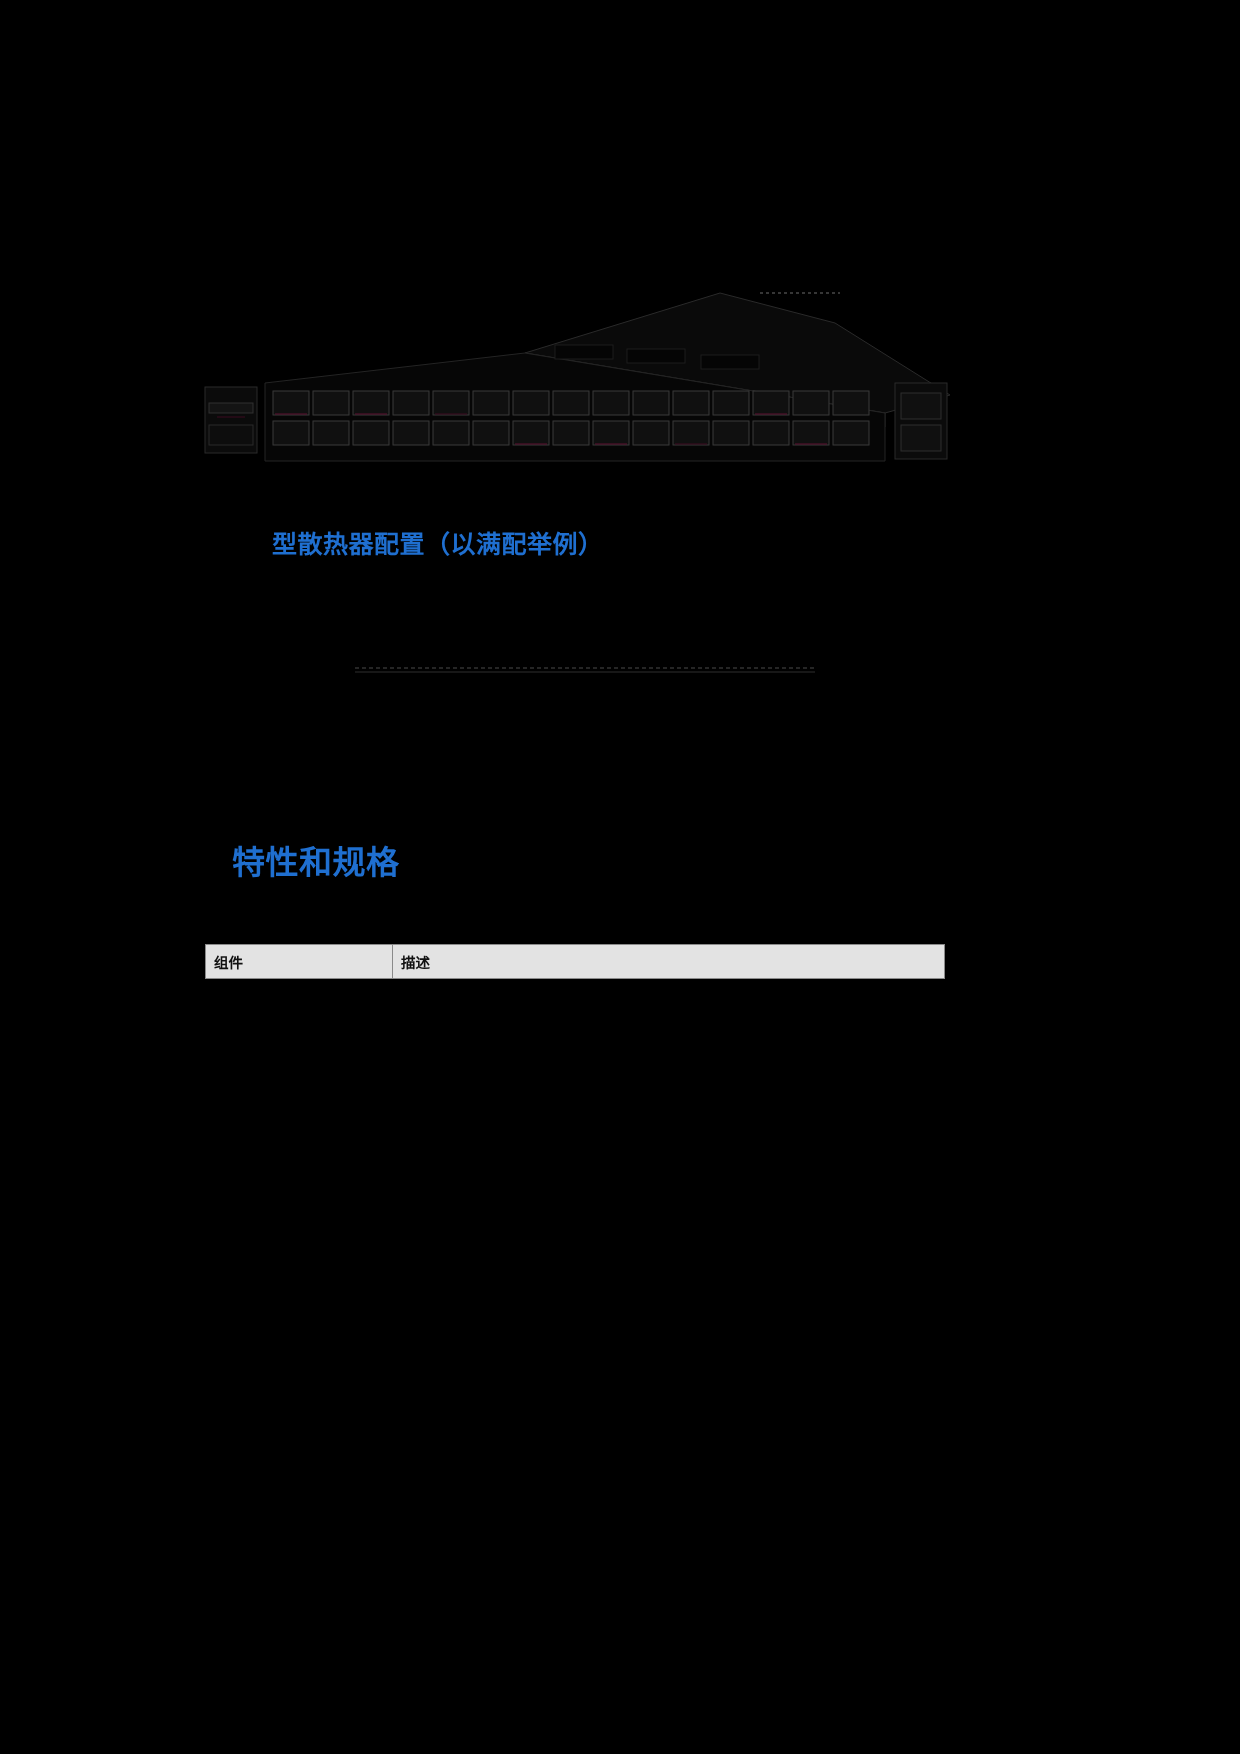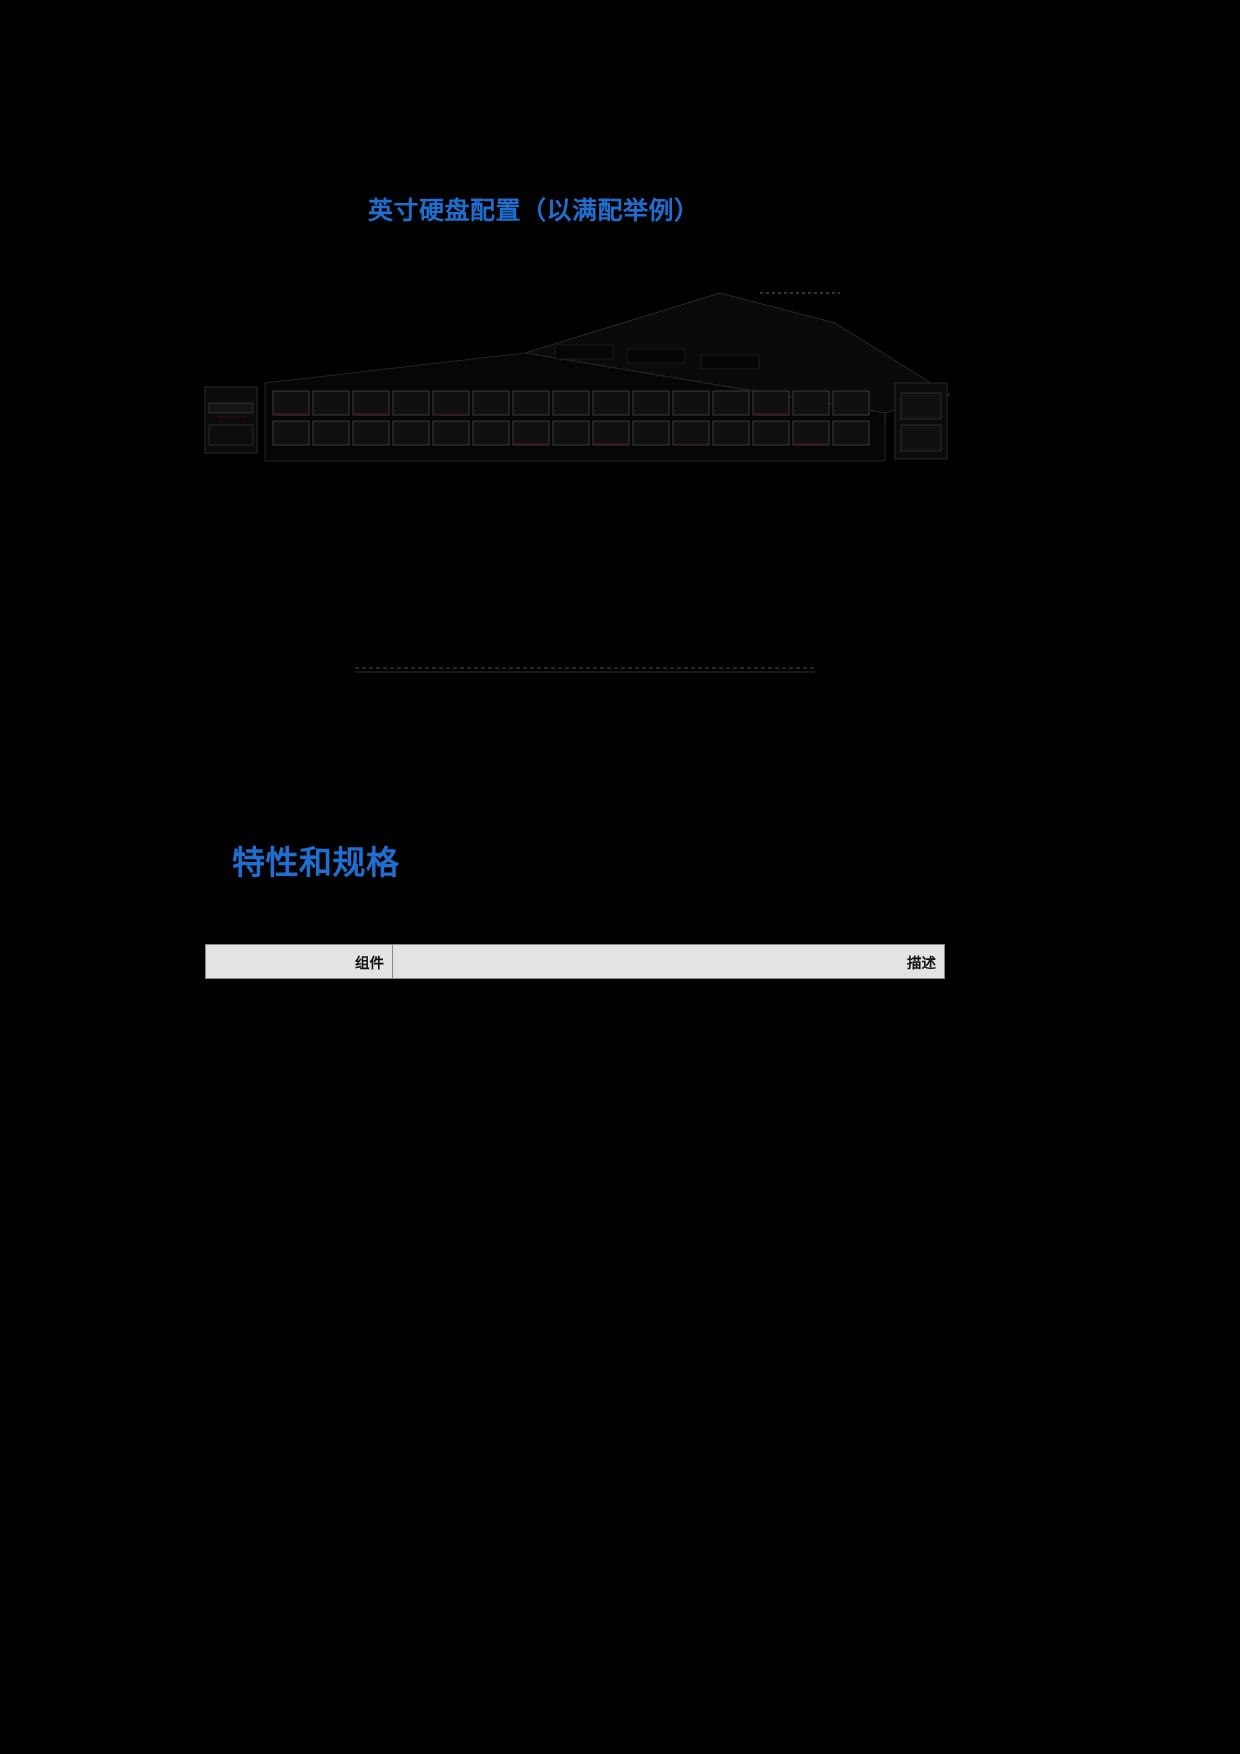--- a/index.html
+++ b/index.html
@@ -71,42 +71,41 @@
     position: absolute;
     left: 205px;
     top: 944px;
     width: 740px;
     border-collapse: collapse;
     font-size: 14px;
   }
   .spec-table th {
     background: #e3e3e3;
     color: #111111;
-    text-align: right;
+    text-align: left;
     font-weight: bold;
     padding: 6px 8px;
     border: 1px solid #8a8a8a;
     font-size: 14.5px;
   }
   .spec-table th.col-component { width: 170px; }
 
   
   .leader {
     stroke: #6d6d6d;
     stroke-width: 1;
     stroke-dasharray: 3 3;
     fill: none;
   }
 </style>
 </head>
 <body>
 
 <div class="page">
 
-  <div class="heading-blue" id="caption-1">英寸硬盘配置（以满配举例）</div>
 
   <div class="illustration">
     <svg class="illus-svg" width="760" height="200" viewBox="0 0 760 200" xmlns="http://www.w3.org/2000/svg">
 
       <path class="leader" d="M565 18 H645"></path>
       <path class="leader" d="M520 55 H600"></path>
       <path class="leader" d="M525 20 L520 55"></path>
 
       <path d="M330 78 L525 18 L640 48 L755 120 L690 138 Z" fill="#0a0a0a" stroke="#2a2a2a" stroke-width="1"></path>
       <path d="M330 78 L690 138 L690 152 L330 92 Z" fill="#070707" stroke="#262626" stroke-width="1"></path>
@@ -169,20 +168,21 @@
       </g>
 
       <g stroke="#1d1d1d" fill="#050505">
         <rect x="360" y="70" width="58" height="14"></rect>
         <rect x="432" y="74" width="58" height="14"></rect>
         <rect x="506" y="80" width="58" height="14"></rect>
       </g>
     </svg>
   </div>
 
+  <div class="heading-blue" id="caption-2">型散热器配置（以满配举例）</div>
 
   <div class="illustration-2">
     <svg width="470" height="60" viewBox="0 0 470 60" xmlns="http://www.w3.org/2000/svg">
       <line x1="5" y1="28" x2="465" y2="28" stroke="#4a4a4a" stroke-width="1" stroke-dasharray="4 3"></line>
       <line x1="5" y1="32" x2="465" y2="32" stroke="#2e2e2e" stroke-width="1"></line>
     </svg>
   </div>
 
   <div class="heading-blue" id="section-title">特性和规格</div>
 

